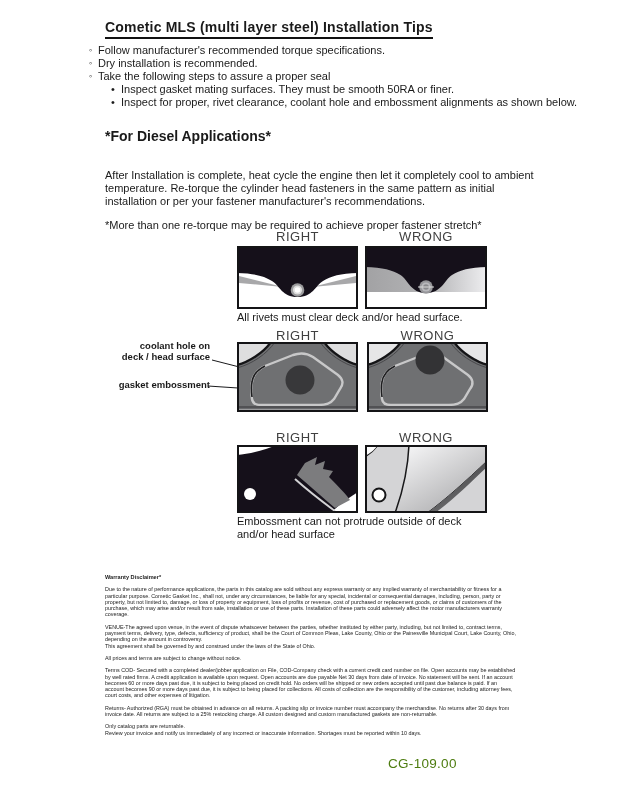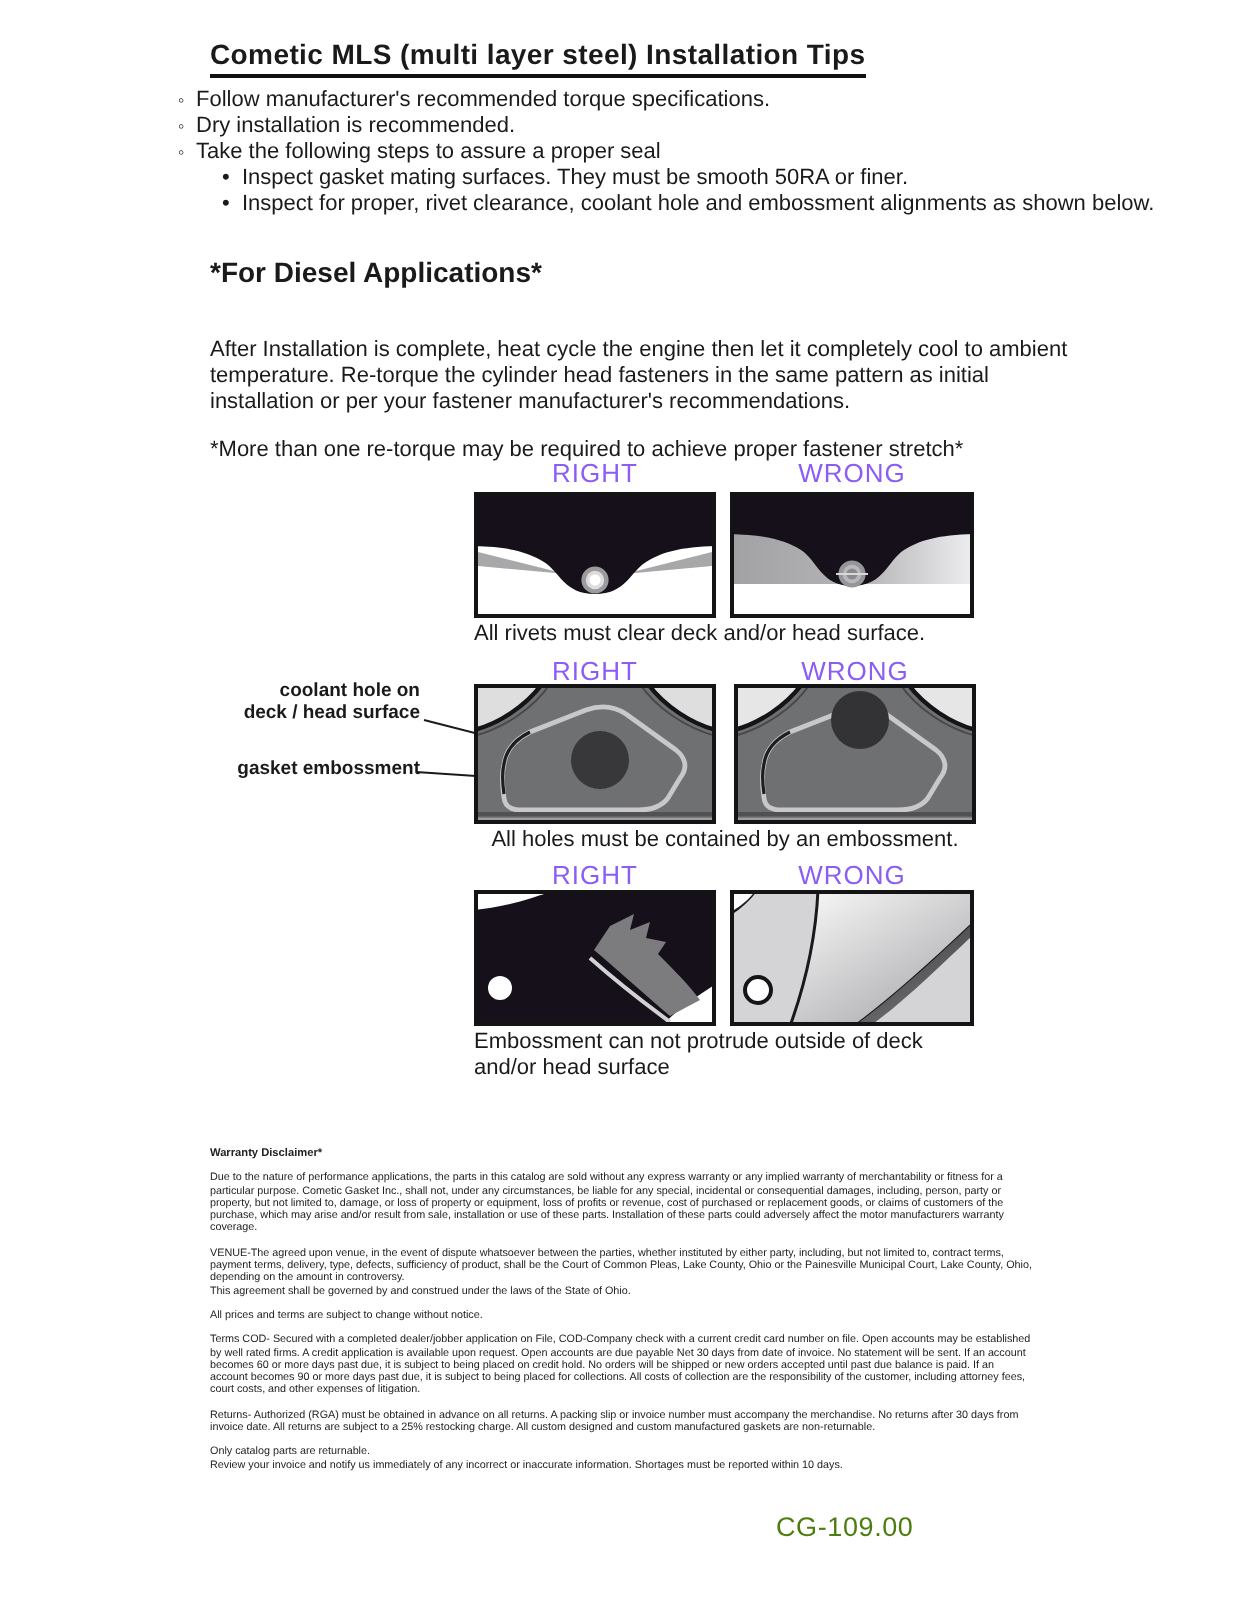--- a/index.html
+++ b/index.html
@@ -16,21 +16,21 @@
   .tips{left:89px;top:44px;font-size:11px;line-height:13px;}
   .tip-row{display:flex;}
   .tip-row .marker{width:9px;flex:0 0 9px;font-size:9px;line-height:13px;}
   .tip-row.sub{margin-left:22px;}
   .tip-row.sub .marker{width:10px;flex:0 0 10px;font-size:11px;}
   .diesel-heading{left:105px;top:128px;font-size:14px;font-weight:bold;}
   .body-par{font-size:11px;line-height:13px;width:436px;}
   .dp1{left:105px;top:136px;}
   .dp2{left:105px;top:169px;}
   .dp3{left:105px;top:209px;margin-top:10px;}
-  .rw-label{font-size:13px;letter-spacing:.5px;text-align:center;color:#8b5cf6;}
+  .rw-label{font-size:13px;letter-spacing:.5px;text-align:center;color:#404040;}
   .caption{font-size:11px;line-height:12.5px;}
   .pre{white-space:pre-line;}
   .pointer-label{font-size:9.5px;line-height:10.5px;text-align:right;width:100px;font-weight:bold;}
   .fineprint{left:105px;top:574px;width:412px;font-size:5.4px;line-height:6.3px;color:#222;}
   .fineprint h4{margin:0 0 6px 0;font-size:5.6px;font-weight:bold;}
   .fineprint p{margin:0 0 6px 0;}
   .page-code{left:388px;top:756px;font-size:13.5px;letter-spacing:.3px;color:#4d7c0f;}
   svg{display:block;}
 </style>
 </head>
@@ -138,21 +138,20 @@
     <path d="M87,0 C95,11 109,20 121,23" fill="none" stroke="#151517" stroke-width="2.2"></path>
     <path d="M83,0 C91,12 106,22 121,26" fill="none" stroke="#48484b" stroke-width="1"></path>
     <path d="M15,57 C14,50 14,44 15,40 C16,33 20,28 28,24 L56,13 C63,10.5 70,11 76,15 L101,33 C106,37 107,42 103,47 L97,57 C94,61 89,63 82,63 L24,63 C18,63 15.5,61 15,57 Z" fill="none" stroke="#c8c8c9" stroke-width="2.4"></path>
     <path d="M15,55 C14,48 14,44 15,40 C16,33 20,28 28,24" fill="none" stroke="#1e1e20" stroke-width="1.6"></path>
     <circle cx="63" cy="18" r="14.5" fill="#333335"></circle>
     <rect x="2" y="64" width="117" height="2.2" fill="#515154"></rect>
     <line x1="2" y1="67.5" x2="119" y2="67.5" stroke="#9c9c9e" stroke-width="1.2"></line>
     <rect x="1" y="1" width="119" height="68" fill="none" stroke="#141416" stroke-width="2"></rect>
   </svg>
 
-  <div class="abs caption" style="left:237px;top:414px;width:251px;text-align:center;">All holes must be contained by an embossment.</div>
 
   <div class="abs rw-label" style="left:237px;top:430px;width:121px;">RIGHT</div>
   <div class="abs rw-label" style="left:365px;top:430px;width:122px;">WRONG</div>
 
   <svg class="abs" style="left:237px;top:445px;" width="121" height="68" viewBox="0 0 121 68">
     <rect x="0" y="0" width="121" height="68" fill="#15101a"></rect>
     <path d="M0,0 H40 C28,5 12,9 0,10 Z" fill="#ffffff"></path>
     <path d="M121,47 C110,54 100,61 94,68 H121 Z" fill="#ffffff"></path>
     <path d="M60,30 L68,18 L80,12 L78,20 L88,16 L86,24 L96,26 L92,32 C100,40 108,48 113,55 L98,63 C86,53 72,40 60,30 Z" fill="#7c7c7e"></path>
     <path d="M58,34 C76,50 90,60 98,66" fill="none" stroke="#d2d2d4" stroke-width="2"></path>

